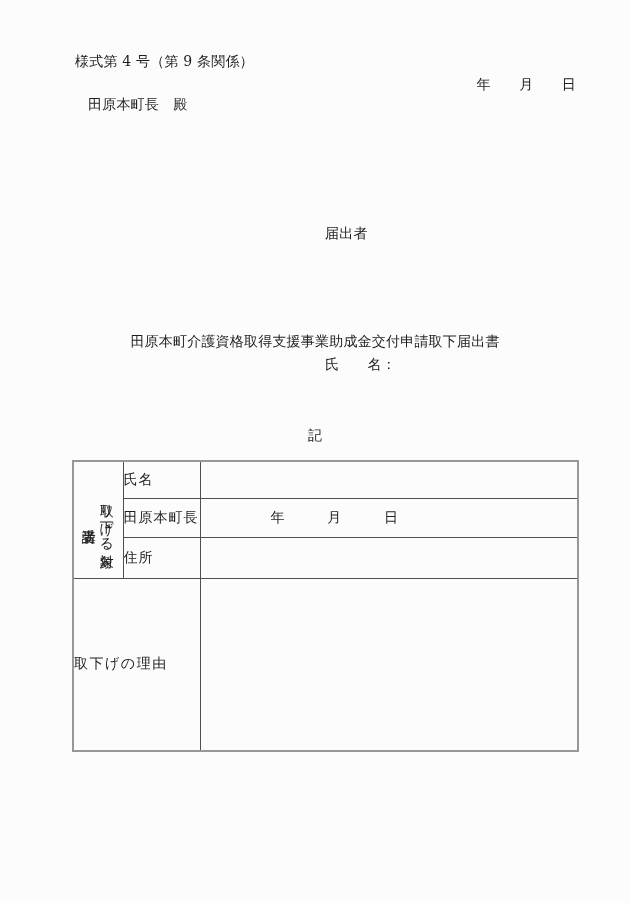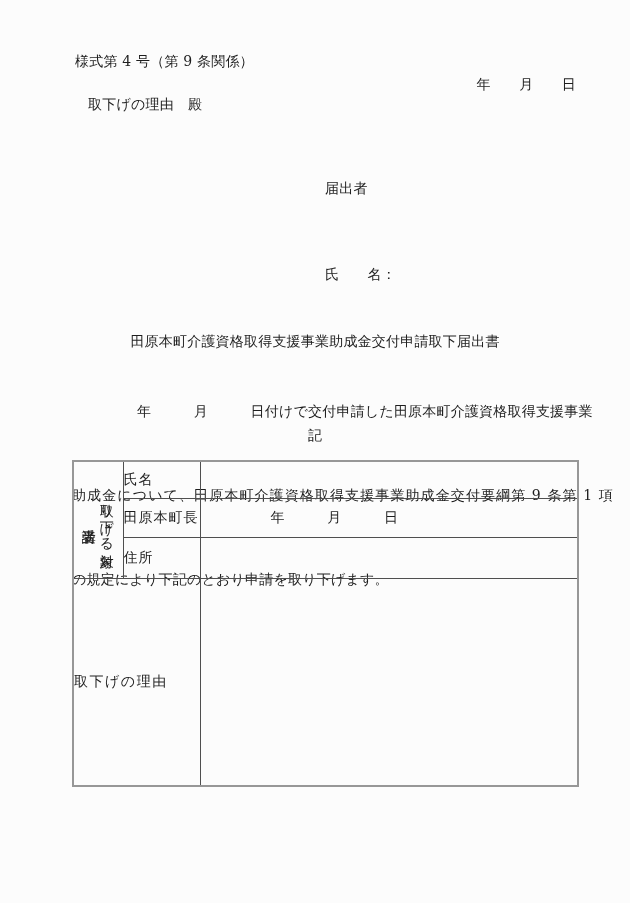--- a/index.html
+++ b/index.html
@@ -19,21 +19,21 @@
     overflow: hidden;
     padding-left: 20px;
   }
   .abs { position: absolute; white-space: pre; }
 
   .form-number { left: 75px; top: 53px; }
   .date-line   { right: 74px; top: 76px; }
   .addressee   { left: 88px; top: 96px; }
 
   .declarant { left: 325px; top: 117px; line-height: 28.6px; }
-  .declarant div { white-space: pre; }
+  .declarant div { white-space: pre; margin-top: 45px; }
   .declarant .note1 { text-indent: -5px; }
 
   .doc-title { left: 0; top: 296px; width: 630px; text-align: center; margin-top: 37px; }
 
   .body-par { left: 72px; top: 341px; width: 508px; line-height: 28px; }
   .body-par div { white-space: pre; }
   .body-par .l1 { text-indent: 65px; }
   .body-par .l2 { letter-spacing: 1.1px; }
 
   .ki { left: 0; top: 427px; width: 630px; text-align: center; }
@@ -53,21 +53,21 @@
     vertical-align: middle;
     padding: 0;
     overflow: hidden;
   }
   .col1 { width: 50px; }
   .col2 { width: 77px; }
   .col3 { width: 378px; }
   .r1 { height: 37px; }
   .r2 { height: 39px; }
   .r3 { height: 41px; }
-  .r4 { height: 208px; margin-left: 47px; }
+  .r4 { height: 173px; margin-left: 47px; }
 
   .lbl { padding-left: 9px; letter-spacing: 1px; }
   .val { padding-left: 8px; white-space: pre; }
   .val.birth { padding-left: 70px; }
 
   .vcell { text-align: center; }
   .vtext {
     writing-mode: vertical-rl;
     display: inline-block;
     height: 110px;
@@ -84,34 +84,29 @@
 </style>
 </head>
 <body>
 
 <div class="page">
 
   <div class="abs form-number">様式第 4 号（第 9 条関係）</div>
 
   <div class="abs date-line">年　　月　　日</div>
 
-  <div class="abs addressee">取下げの理由　殿</div>
+  <div class="abs addressee">田原本町長　殿</div>
 
   <div class="abs declarant">
     <div>届出者</div>
     <div>氏　　名：</div>
   </div>
 
   <div class="abs doc-title">田原本町介護資格取得支援事業助成金交付申請取下届出書</div>
 
-  <div class="abs body-par">
-    <div class="l1">年　　　月　　　日付けで交付申請した田原本町介護資格取得支援事業</div>
-    <div class="l2">助成金について、田原本町介護資格取得支援事業助成金交付要綱第 9 条第 1 項</div>
-    <div class="l3">の規定により下記のとおり申請を取り下げます。</div>
-  </div>
 
   <div class="abs ki">記</div>
 
   <table class="form-table">
     <colgroup>
       <col class="col1">
         <col class="col2">
         <col class="col3">
     </colgroup>
     <tbody>

